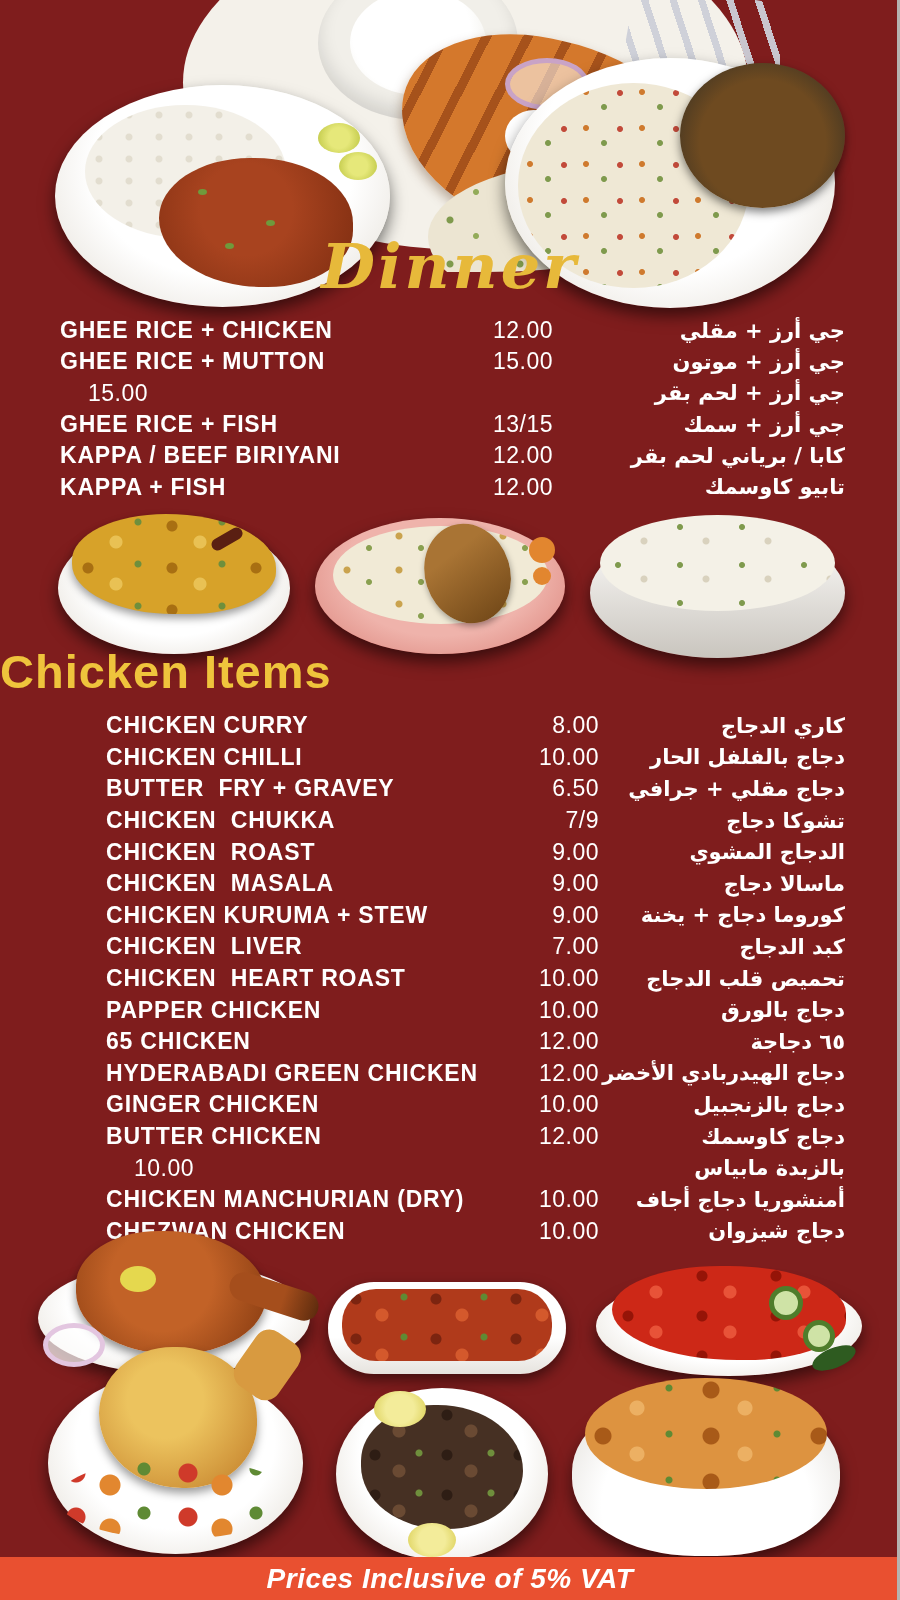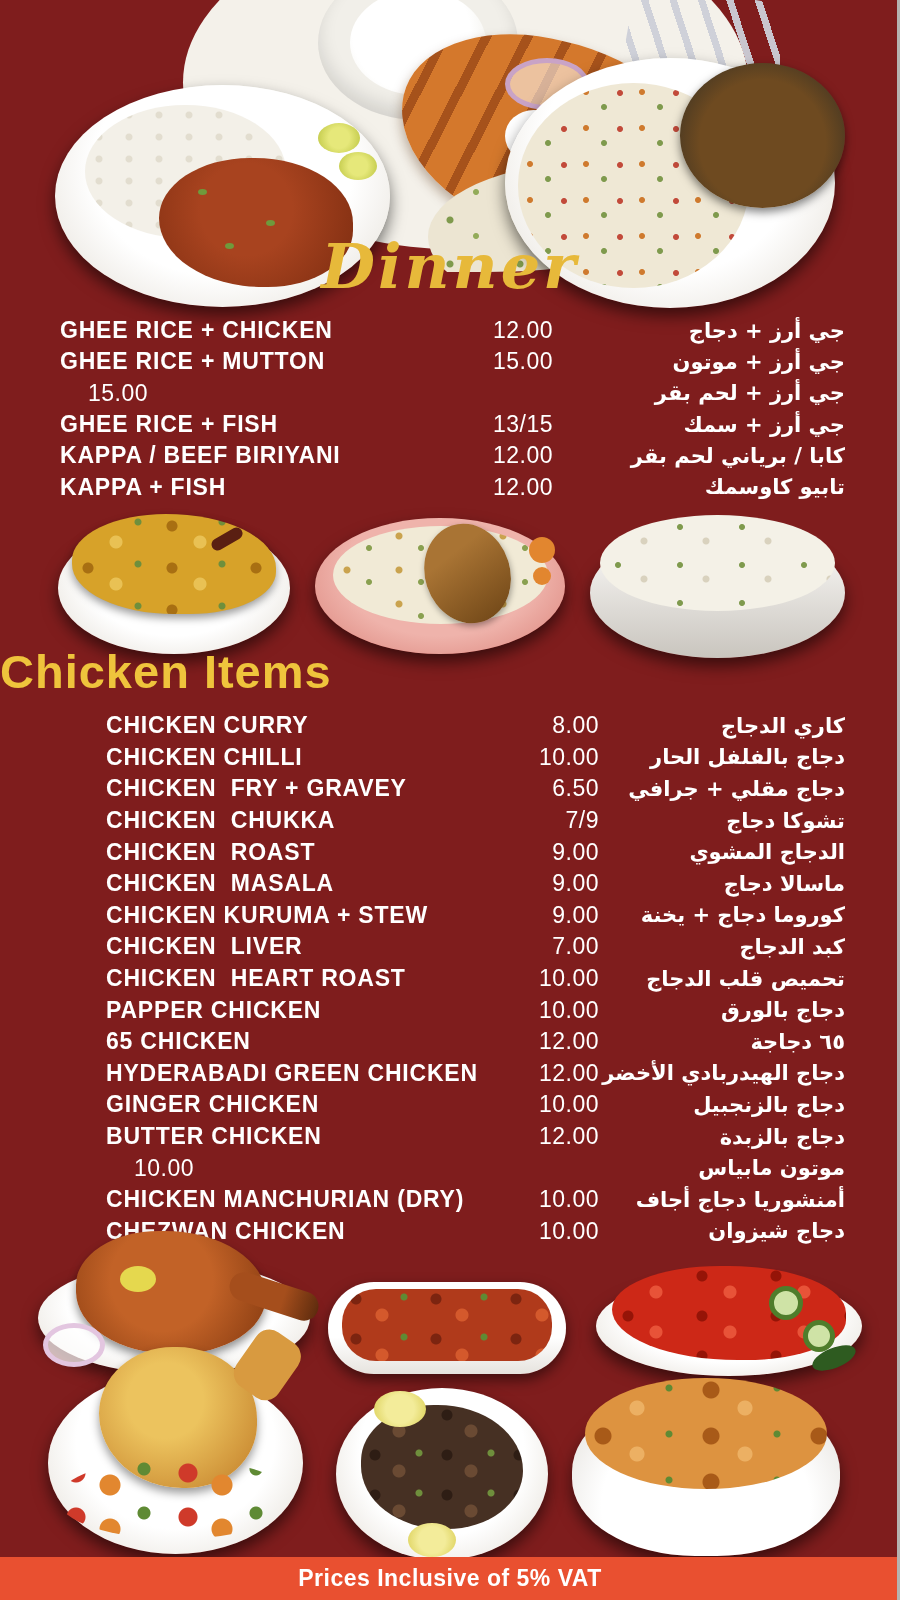--- a/index.html
+++ b/index.html
@@ -178,21 +178,21 @@
   .cu-food{left:5%;top:-6%;width:90%;height:66%;border-radius:50%;
     background-color:#dd9340;
     background-image:radial-gradient(circle at 18px 12px,#a85a18 0 8px,transparent 9px),
                      radial-gradient(circle at 52px 30px,#ecb063 0 7px,transparent 8px),
                      radial-gradient(circle at 84px 10px,#5f8a34 0 3px,transparent 4px);
     background-size:108px 46px;}
 
   
   .footer{position:absolute;left:0;right:0;top:1557px;height:43px;background:#e95030;
     display:flex;align-items:center;justify-content:center;}
-  .footer span{color:#ffffff;font-weight:bold;font-size:23px;letter-spacing:.5px;}
+  .footer span{color:#ffffff;font-weight:bold;font-size:28px;letter-spacing:.5px;font-style:italic;}
 </style>
 </head>
 <body>
 
 <div class="menu">
 
   <div class="banner">
     <div class="main-plate"></div>
     <div class="fork"></div>
     <div class="yogurt-bowl">
@@ -221,21 +221,21 @@
     <div class="pr-onion"></div>
     <div class="pr-egg"></div>
   </div>
 
   <div class="dinner-title">Dinner</div>
 
   <div class="list dinner-list">
     <div class="row">
         <span class="nm">GHEE RICE + CHICKEN</span>
         <span class="pr">12.00</span>
-        <span class="ar">جي أرز + دجاج</span>
+        <span class="ar">جي أرز + مقلي</span>
       </div>
     <div class="row">
         <span class="nm">GHEE RICE + MUTTON</span>
         <span class="pr">15.00</span>
         <span class="ar">جي أرز + موتون</span>
       </div>
     <div class="row">
         <span class="pr">15.00</span>
         <span class="ar">جي أرز + لحم بقر</span>
       </div>
@@ -279,21 +279,21 @@
         <span class="nm">CHICKEN CURRY</span>
         <span class="pr">8.00</span>
         <span class="ar">كاري الدجاج</span>
       </div>
     <div class="row">
         <span class="nm">CHICKEN CHILLI</span>
         <span class="pr">10.00</span>
         <span class="ar">دجاج بالفلفل الحار</span>
       </div>
     <div class="row">
-        <span class="nm">CHICKEN  FRY + GRAVEY</span>
+        <span class="nm">BUTTER  FRY + GRAVEY</span>
         <span class="pr">6.50</span>
         <span class="ar">دجاج مقلي + جرافي</span>
       </div>
     <div class="row">
         <span class="nm">CHICKEN  CHUKKA</span>
         <span class="pr">7/9</span>
         <span class="ar">تشوكا دجاج</span>
       </div>
     <div class="row">
         <span class="nm">CHICKEN  ROAST</span>
@@ -336,25 +336,25 @@
         <span class="ar">دجاج الهيدربادي الأخضر</span>
       </div>
     <div class="row">
         <span class="nm">GINGER CHICKEN</span>
         <span class="pr">10.00</span>
         <span class="ar">دجاج بالزنجبيل</span>
       </div>
     <div class="row">
         <span class="nm">BUTTER CHICKEN</span>
         <span class="pr">12.00</span>
-        <span class="ar">دجاج بالزبدة</span>
-      </div>
-    <div class="row">
-        <span class="pr">10.00</span>
-        <span class="ar">موتون مابياس</span>
+        <span class="ar">دجاج كاوسمك</span>
+      </div>
+    <div class="row">
+        <span class="pr">10.00</span>
+        <span class="ar">بالزبدة مابياس</span>
       </div>
     <div class="row">
         <span class="nm">CHICKEN MANCHURIAN (DRY)</span>
         <span class="pr">10.00</span>
         <span class="ar">أمنشوريا دجاج أجاف</span>
       </div>
     <div class="row">
         <span class="nm">CHEZWAN CHICKEN</span>
         <span class="pr">10.00</span>
         <span class="ar">دجاج شيزوان</span>

